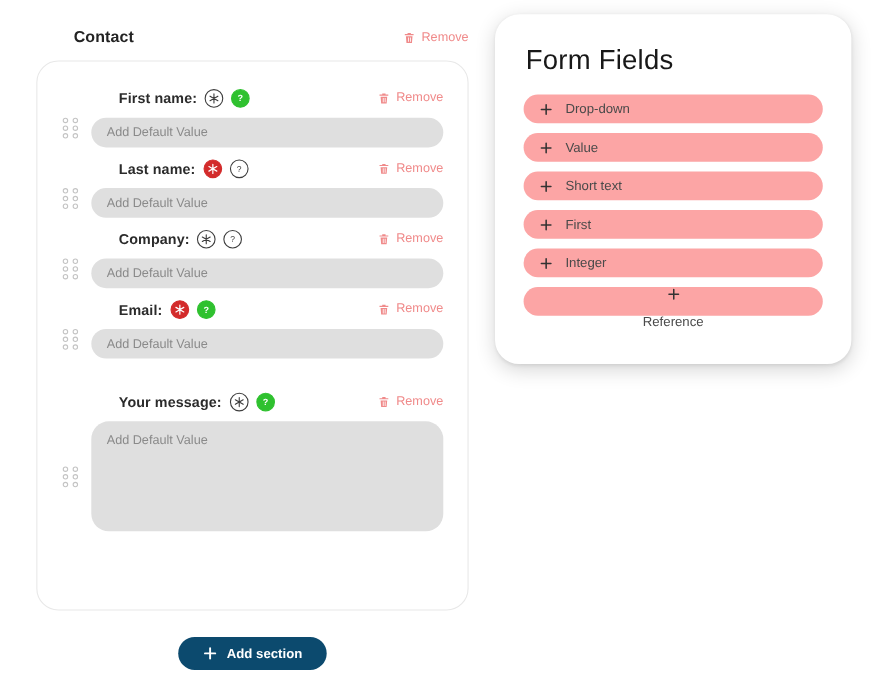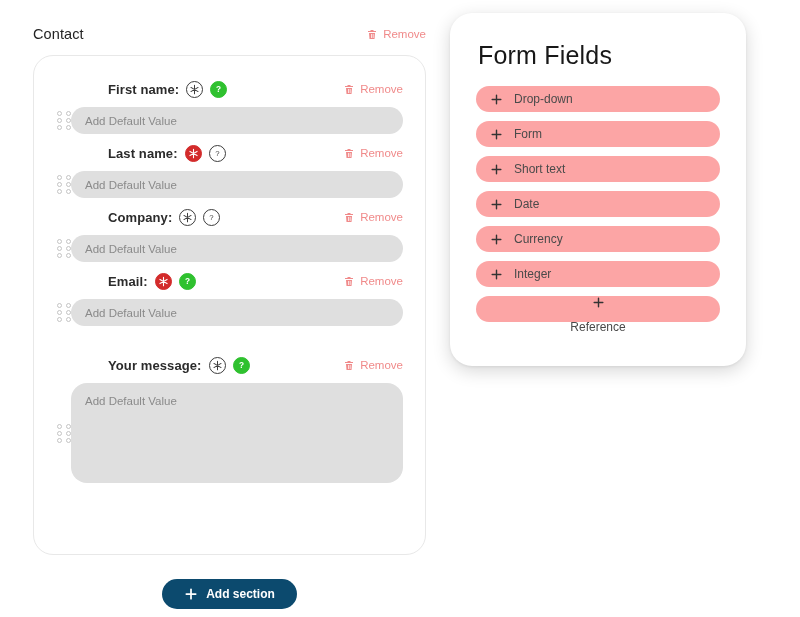--- a/index.html
+++ b/index.html
@@ -16,21 +16,21 @@
   .builder {
     position: absolute; left: 0; top: 0;
     width: 450px; height: 617px;
     padding: 26px 24px 0 33px;
   }
   .section-head {
     display: flex; align-items: center; justify-content: space-between;
     margin-bottom: 13px;
   }
   .section-title {
-    font-size: 14.5px; font-weight: 400; color: #232323; letter-spacing: .1px;
+    font-size: 14.5px; font-weight: 700; color: #232323; letter-spacing: .1px; margin-left: 34px;
   }
   .remove-link {
     display: flex; align-items: flex-start; gap: 5px;
     font-size: 11.5px; color: #f08a8a; cursor: pointer; user-select: none;
     white-space: nowrap;
   }
   .remove-link .trash { width: 12px; height: 13px; flex: 0 0 auto; display:block; }
 
   .section-card {
     border: 1px solid #e8e8e8; border-radius: 20px;
@@ -54,21 +54,21 @@
   .badge {
     width: 17px; height: 17px; border-radius: 50%;
     display: inline-flex; align-items: center; justify-content: center;
     flex: 0 0 auto; cursor: pointer;
   }
   .badge svg { display: block; }
   .badge.outline { border: 1.3px solid #3d3d3d; background: #fff; }
   .badge.req-on  { background: #d32b2b; border: 1.3px solid #d32b2b; }
   .badge.help-on { background: #2fc12f; border: 1.3px solid #2fc12f; }
 
-  .field-body { display: flex; align-items: center; }
+  .field-body { display: flex; gap: 12px; }
   .drag-handle {
     width: 15px; height: 19px; flex: 0 0 auto; cursor: grab;
     display: grid; grid-template-columns: repeat(2, 5px);
     grid-template-rows: repeat(3, 5px); gap: 2px 4px;
     align-content: center; justify-content: center;
   }
   .drag-handle i {
     width: 5px; height: 5px; border-radius: 50%;
     border: 1.2px solid #c4c4c4; display: block;
   }
@@ -91,21 +91,21 @@
     display: inline-flex; align-items: center; gap: 8px;
     background: #0c4a6e; color: #fff; border: none; cursor: pointer;
     border-radius: 20px; height: 30px; padding: 0 22px;
     font-size: 12px; font-weight: 700; font-family: "Liberation Sans", sans-serif;
   }
   .add-section-btn .plus { width: 14px; height: 14px; display: block; }
 
   
   .palette {
     position: absolute; left: 450px; top: 13px;
-    width: 296px; background: #fff;
+    width: 324px; background: #fff;
     border-radius: 22px; padding: 26px 26px 28px 26px;
     box-shadow: 0 5px 18px rgba(0,0,0,.16), 0 1px 3px rgba(0,0,0,.07);
   }
   .palette-title {
     font-size: 25px; font-weight: 400; color: #181818;
     margin: 2px 0 16px 2px; letter-spacing: .2px;
   }
   .palette-item {
     display: flex; align-items: center; gap: 11px;
     background: #fca5a5; border-radius: 16px; height: 26px;
@@ -329,44 +329,38 @@
       <svg class="plus-dark" viewBox="0 0 24 24">
         <path d="M12 4v16M4 12h16" stroke="#333333" stroke-width="2.6" stroke-linecap="round"></path>
       </svg>
       <span class="palette-item-label">Drop-down</span>
     </div>
 
     <div class="palette-item">
       <svg class="plus-dark" viewBox="0 0 24 24">
         <path d="M12 4v16M4 12h16" stroke="#333333" stroke-width="2.6" stroke-linecap="round"></path>
       </svg>
-      <span class="palette-item-label">Form</span>
+      <span class="palette-item-label">Value</span>
     </div>
 
     <div class="palette-item">
       <svg class="plus-dark" viewBox="0 0 24 24">
         <path d="M12 4v16M4 12h16" stroke="#333333" stroke-width="2.6" stroke-linecap="round"></path>
       </svg>
       <span class="palette-item-label">Short text</span>
     </div>
 
     <div class="palette-item">
       <svg class="plus-dark" viewBox="0 0 24 24">
         <path d="M12 4v16M4 12h16" stroke="#333333" stroke-width="2.6" stroke-linecap="round"></path>
       </svg>
-      <span class="palette-item-label">Date</span>
-    </div>
-
-
-    <div class="palette-item">
-      <svg class="plus-dark" viewBox="0 0 24 24">
-        <path d="M12 4v16M4 12h16" stroke="#333333" stroke-width="2.6" stroke-linecap="round"></path>
-      </svg>
-      <span class="palette-item-label">Currency</span>
-    </div>
+      <span class="palette-item-label">First</span>
+    </div>
+
+
 
     <div class="palette-item">
       <svg class="plus-dark" viewBox="0 0 24 24">
         <path d="M12 4v16M4 12h16" stroke="#333333" stroke-width="2.6" stroke-linecap="round"></path>
       </svg>
       <span class="palette-item-label">Integer</span>
     </div>
 
 
     <div class="palette-item">

